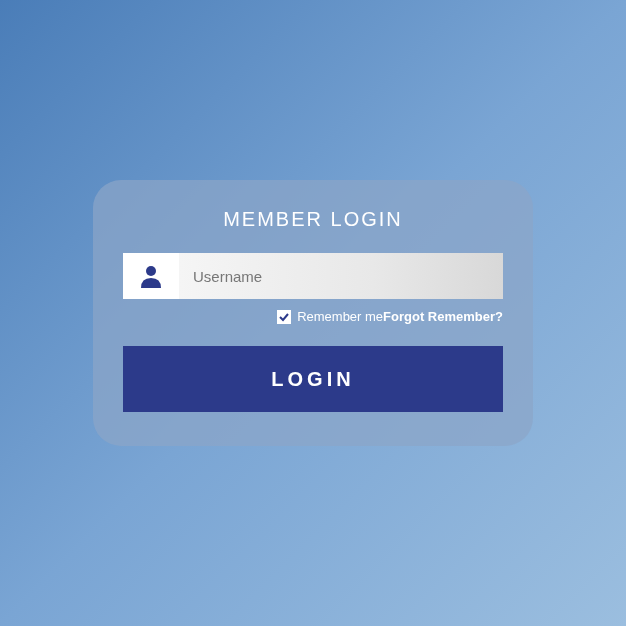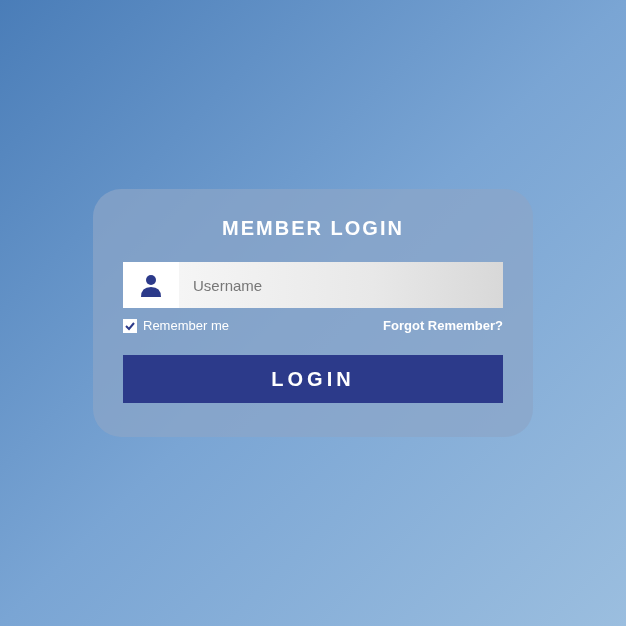--- a/index.html
+++ b/index.html
@@ -19,21 +19,21 @@
     .login-panel {
       width: 440px;
       background: rgba(140, 165, 200, 0.7);
       border-radius: 28px;
       padding: 28px 30px 34px 30px;
     }
     .title {
       text-align: center;
       color: #ffffff;
       font-size: 20px;
-      font-weight: bold;
+      font-weight: normal;
       letter-spacing: 2px;
       margin-bottom: 22px;
     }
     .input-row {
       display: flex;
       height: 46px;
     }
     .icon-box {
       width: 56px;
       background: #ffffff;
@@ -55,21 +55,21 @@
       outline: none;
       font-size: 15px;
       color: #666;
       width: 100%;
     }
     .field-input::placeholder {
       color: #777;
     }
     .options-row {
       display: flex;
-      justify-content: space-between;
+      justify-content: flex-end;
       align-items: center;
       margin-top: 10px;
       margin-bottom: 22px;
     }
     .remember {
       display: flex;
       align-items: center;
       gap: 6px;
       color: #ffffff;
       font-size: 13px;
@@ -88,21 +88,21 @@
       height: 12px;
     }
     .forgot {
       color: #ffffff;
       font-size: 13px;
       font-weight: bold;
       cursor: pointer;
     }
     .login-button {
       width: 100%;
-      height: 48px;
+      height: 66px;
       background: #2c3a8a;
       border: none;
       color: #ffffff;
       font-size: 20px;
       font-weight: bold;
       letter-spacing: 4px;
       cursor: pointer;
     }
   </style>
 </head>

